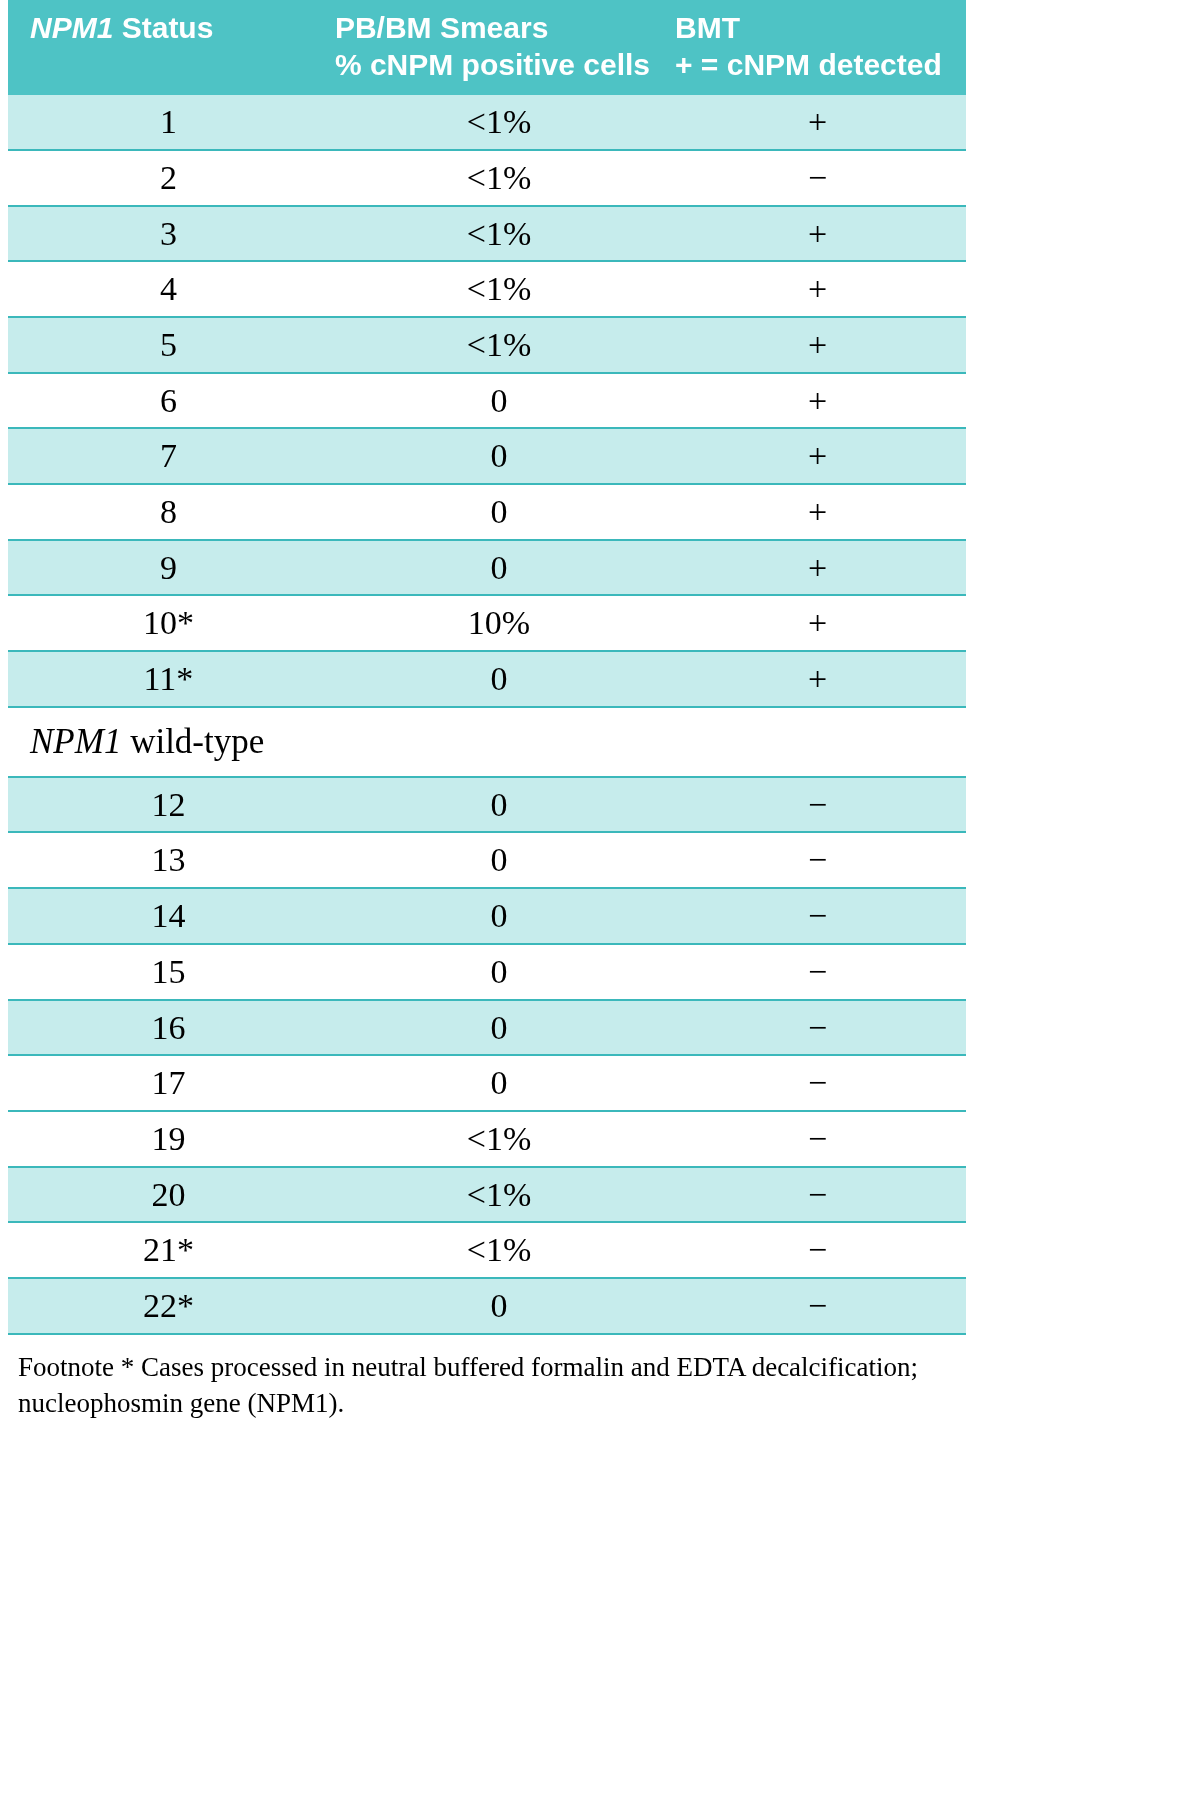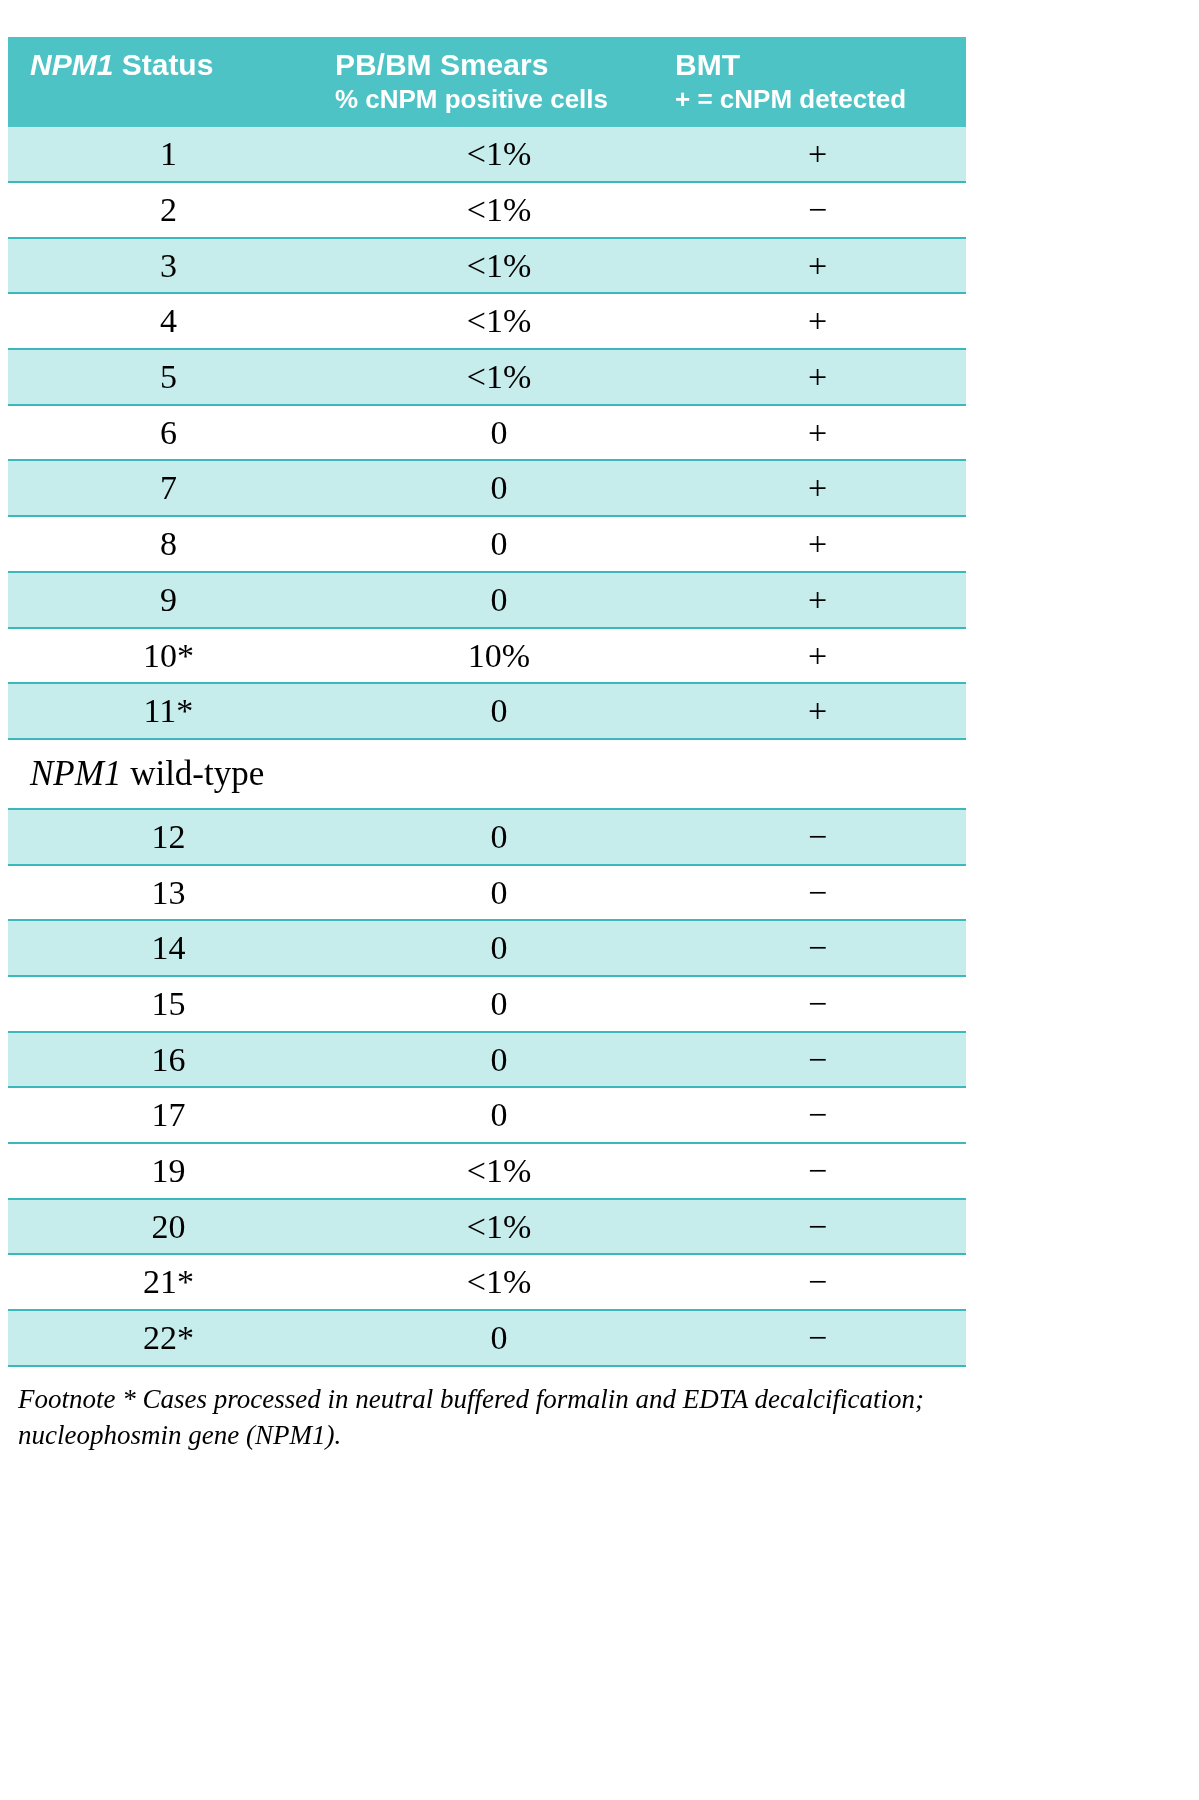--- a/index.html
+++ b/index.html
@@ -11,21 +11,20 @@
     width: 1199px;
     height: 1800px;
     font-family: "Liberation Serif", serif;
     color: #000000;
     overflow: hidden;
   }
   .sheet {
     width: 974px;
     box-sizing: border-box;
     padding: 0 8px;
-    margin-top: 37px;
   }
   table.data-table {
     width: 100%;
     border-collapse: collapse;
     table-layout: fixed;
   }
   col.c1 { width: 33.5%; }
   col.c2 { width: 35.5%; }
   col.c3 { width: 31%; }
 
@@ -43,21 +42,21 @@
   }
   thead th.left-head {
     text-align: left;
     padding-left: 22px;
   }
   thead th .ital {
     font-style: italic;
   }
   thead th .sub {
     display: block;
-    font-size: 26px;
+    font-size: 30px;
   }
 
   tr.group-row td {
     background: #ffffff;
     font-size: 35px;
     padding: 14px 6px 14px 22px;
     text-align: left;
     border: none;
     border-bottom: 2px solid #3bb8bb;
     font-family: "Liberation Serif", serif;
@@ -77,21 +76,20 @@
   }
   tbody tr.data-row.shaded td {
     background: #c6ecec;
   }
   tbody tr.data-row td.sign {
     font-size: 34px;
   }
 
   .footnote {
     font-family: "Liberation Serif", serif;
-    font-style: italic;
     font-size: 27px;
     line-height: 1.35;
     padding: 14px 10px 0 10px;
     color: #000000;
   }
 </style>
 </head>
 <body>
 
 <div class="sheet">

